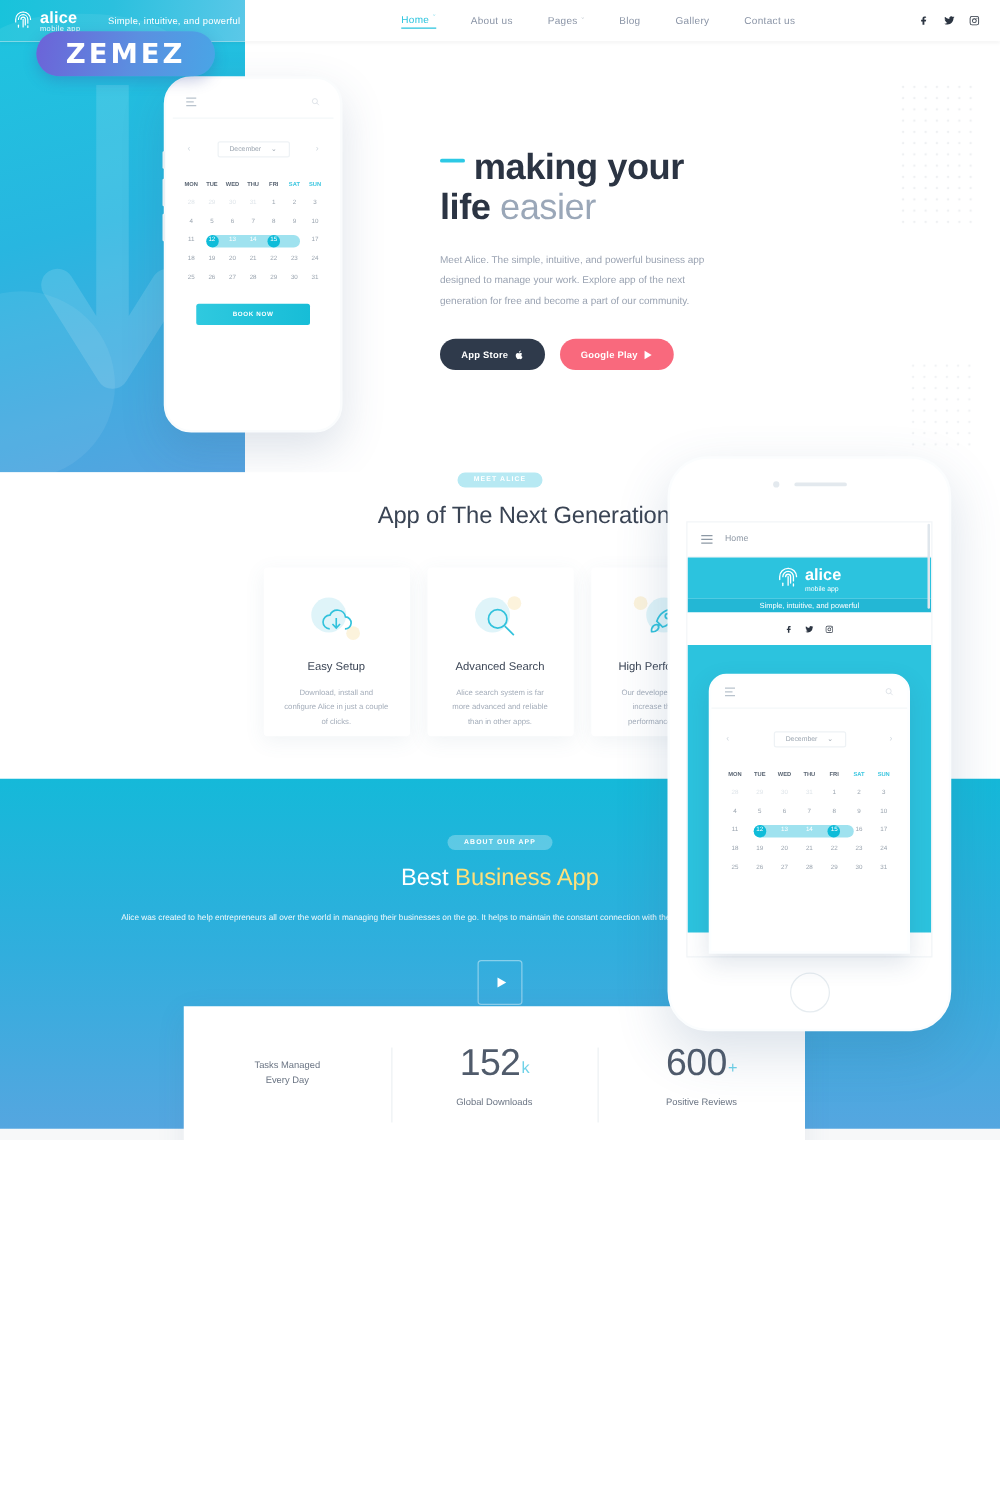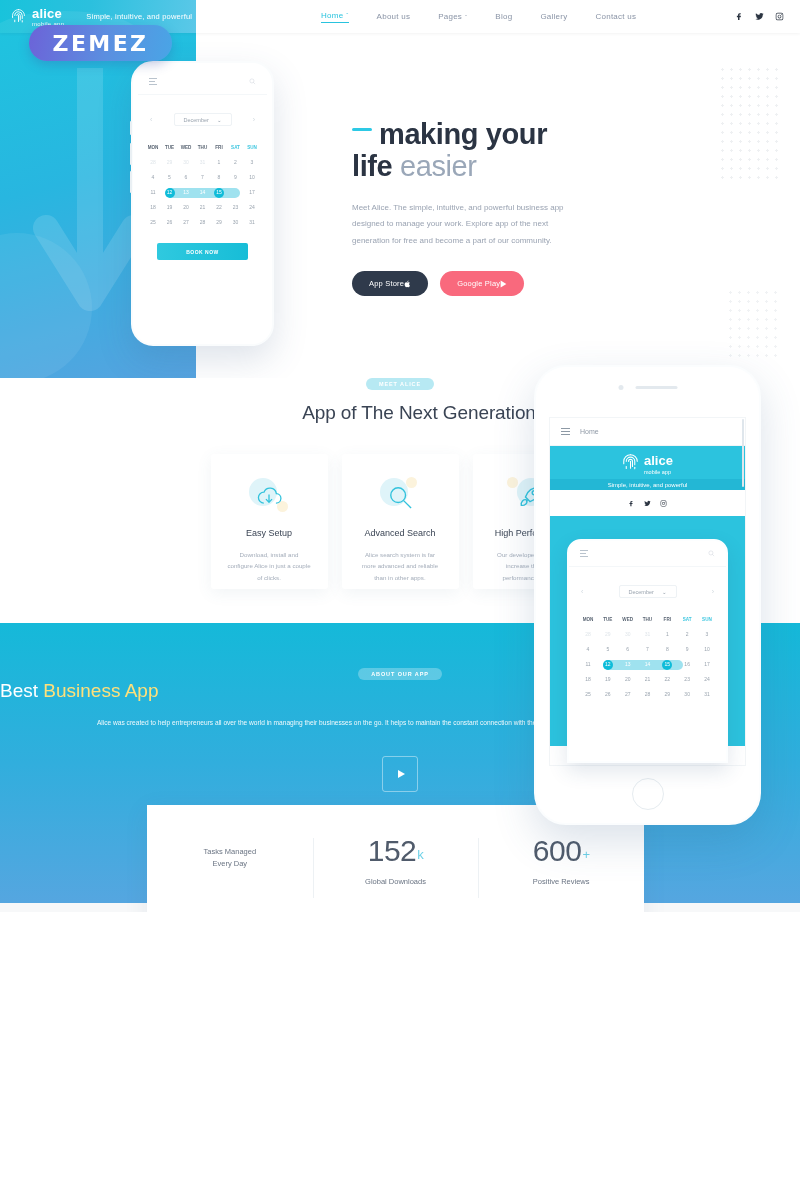--- a/index.html
+++ b/index.html
@@ -83,22 +83,22 @@
     background-size:9px 9px;
   }
   .hero-copy { position:absolute; left:352px; top:85px; width:260px; }
   .h-dash { display:inline-block; width:20px; height:3px; background:#2DC9E5; border-radius:2px; vertical-align:13px; margin-right:7px;}
   .hero-title { font-size:29px; line-height:1.12; letter-spacing:-.4px; }
   .hero-title b { font-weight:bold; color:#2B3443; }
   .hero-title .light { font-weight:300; color:#9aa7b8; }
   .hero-sub { margin-top:17px; font-size:8px; line-height:2.05; color:#9aa3b2; width:225px; }
   .hero-btns { margin-top:22px; display:flex; gap:12px; }
   .btn {
-    height:25px; border-radius:13px; display:inline-flex; align-items:center; 
-    padding:0 17px; font-size:7.5px; font-weight:normal; color:#fff; cursor:pointer;
+    height:25px; border-radius:13px; display:inline-flex; align-items:center; gap:5px;
+    padding:0 17px; font-size:7.5px; font-weight:bold; color:#fff; cursor:pointer;
     letter-spacing:.2px; white-space:nowrap; border:none;
   }
   .btn-dark { background:#2F3A4B; }
   .btn-coral { background:#F9697D; }
 
   
   .phone {
     position:absolute; background:#fff; border-radius:22px;
     box-shadow:0 14px 34px rgba(60,90,130,.17);
     border:2px solid #fafcfd;
@@ -162,21 +162,21 @@
   .ico-wrap svg { position:relative; z-index:2; stroke:#32C2DC; fill:none; stroke-width:1.5; }
   .card-title { font-size:9px; color:#3A4454; margin-top:12px; font-weight:normal;}
   .card-text { font-size:6.2px; line-height:1.85; color:#a4adba; text-align:center; margin-top:11px; width:84px; }
 
   
   .about {
     position:absolute; top:623px; left:0; width:800px; height:280px;
     background:linear-gradient(180deg,#15B9D9 0%,#31AEDD 50%,#55A6E0 100%);
   }
   .badge.light { background:rgba(255,255,255,.28); color:#fff; }
-  .about-title { text-align:left; font-size:19px; font-weight:300; color:#fff; }
+  .about-title { text-align:center; font-size:19px; font-weight:300; color:#fff; margin-top:12px;}
   .about-title .y { color:#FFE07A; }
   .about-text {
     margin:14px auto 0 auto; width:612px; text-align:center;
     font-size:6.6px; line-height:2.1; color:rgba(255,255,255,.93);
   }
   .play-box {
     margin:26px auto 0 auto; width:36px; height:36px; border-radius:3px;
     border:1px solid rgba(255,255,255,.42);
     display:flex; align-items:center; justify-content:center; cursor:pointer;
   }

